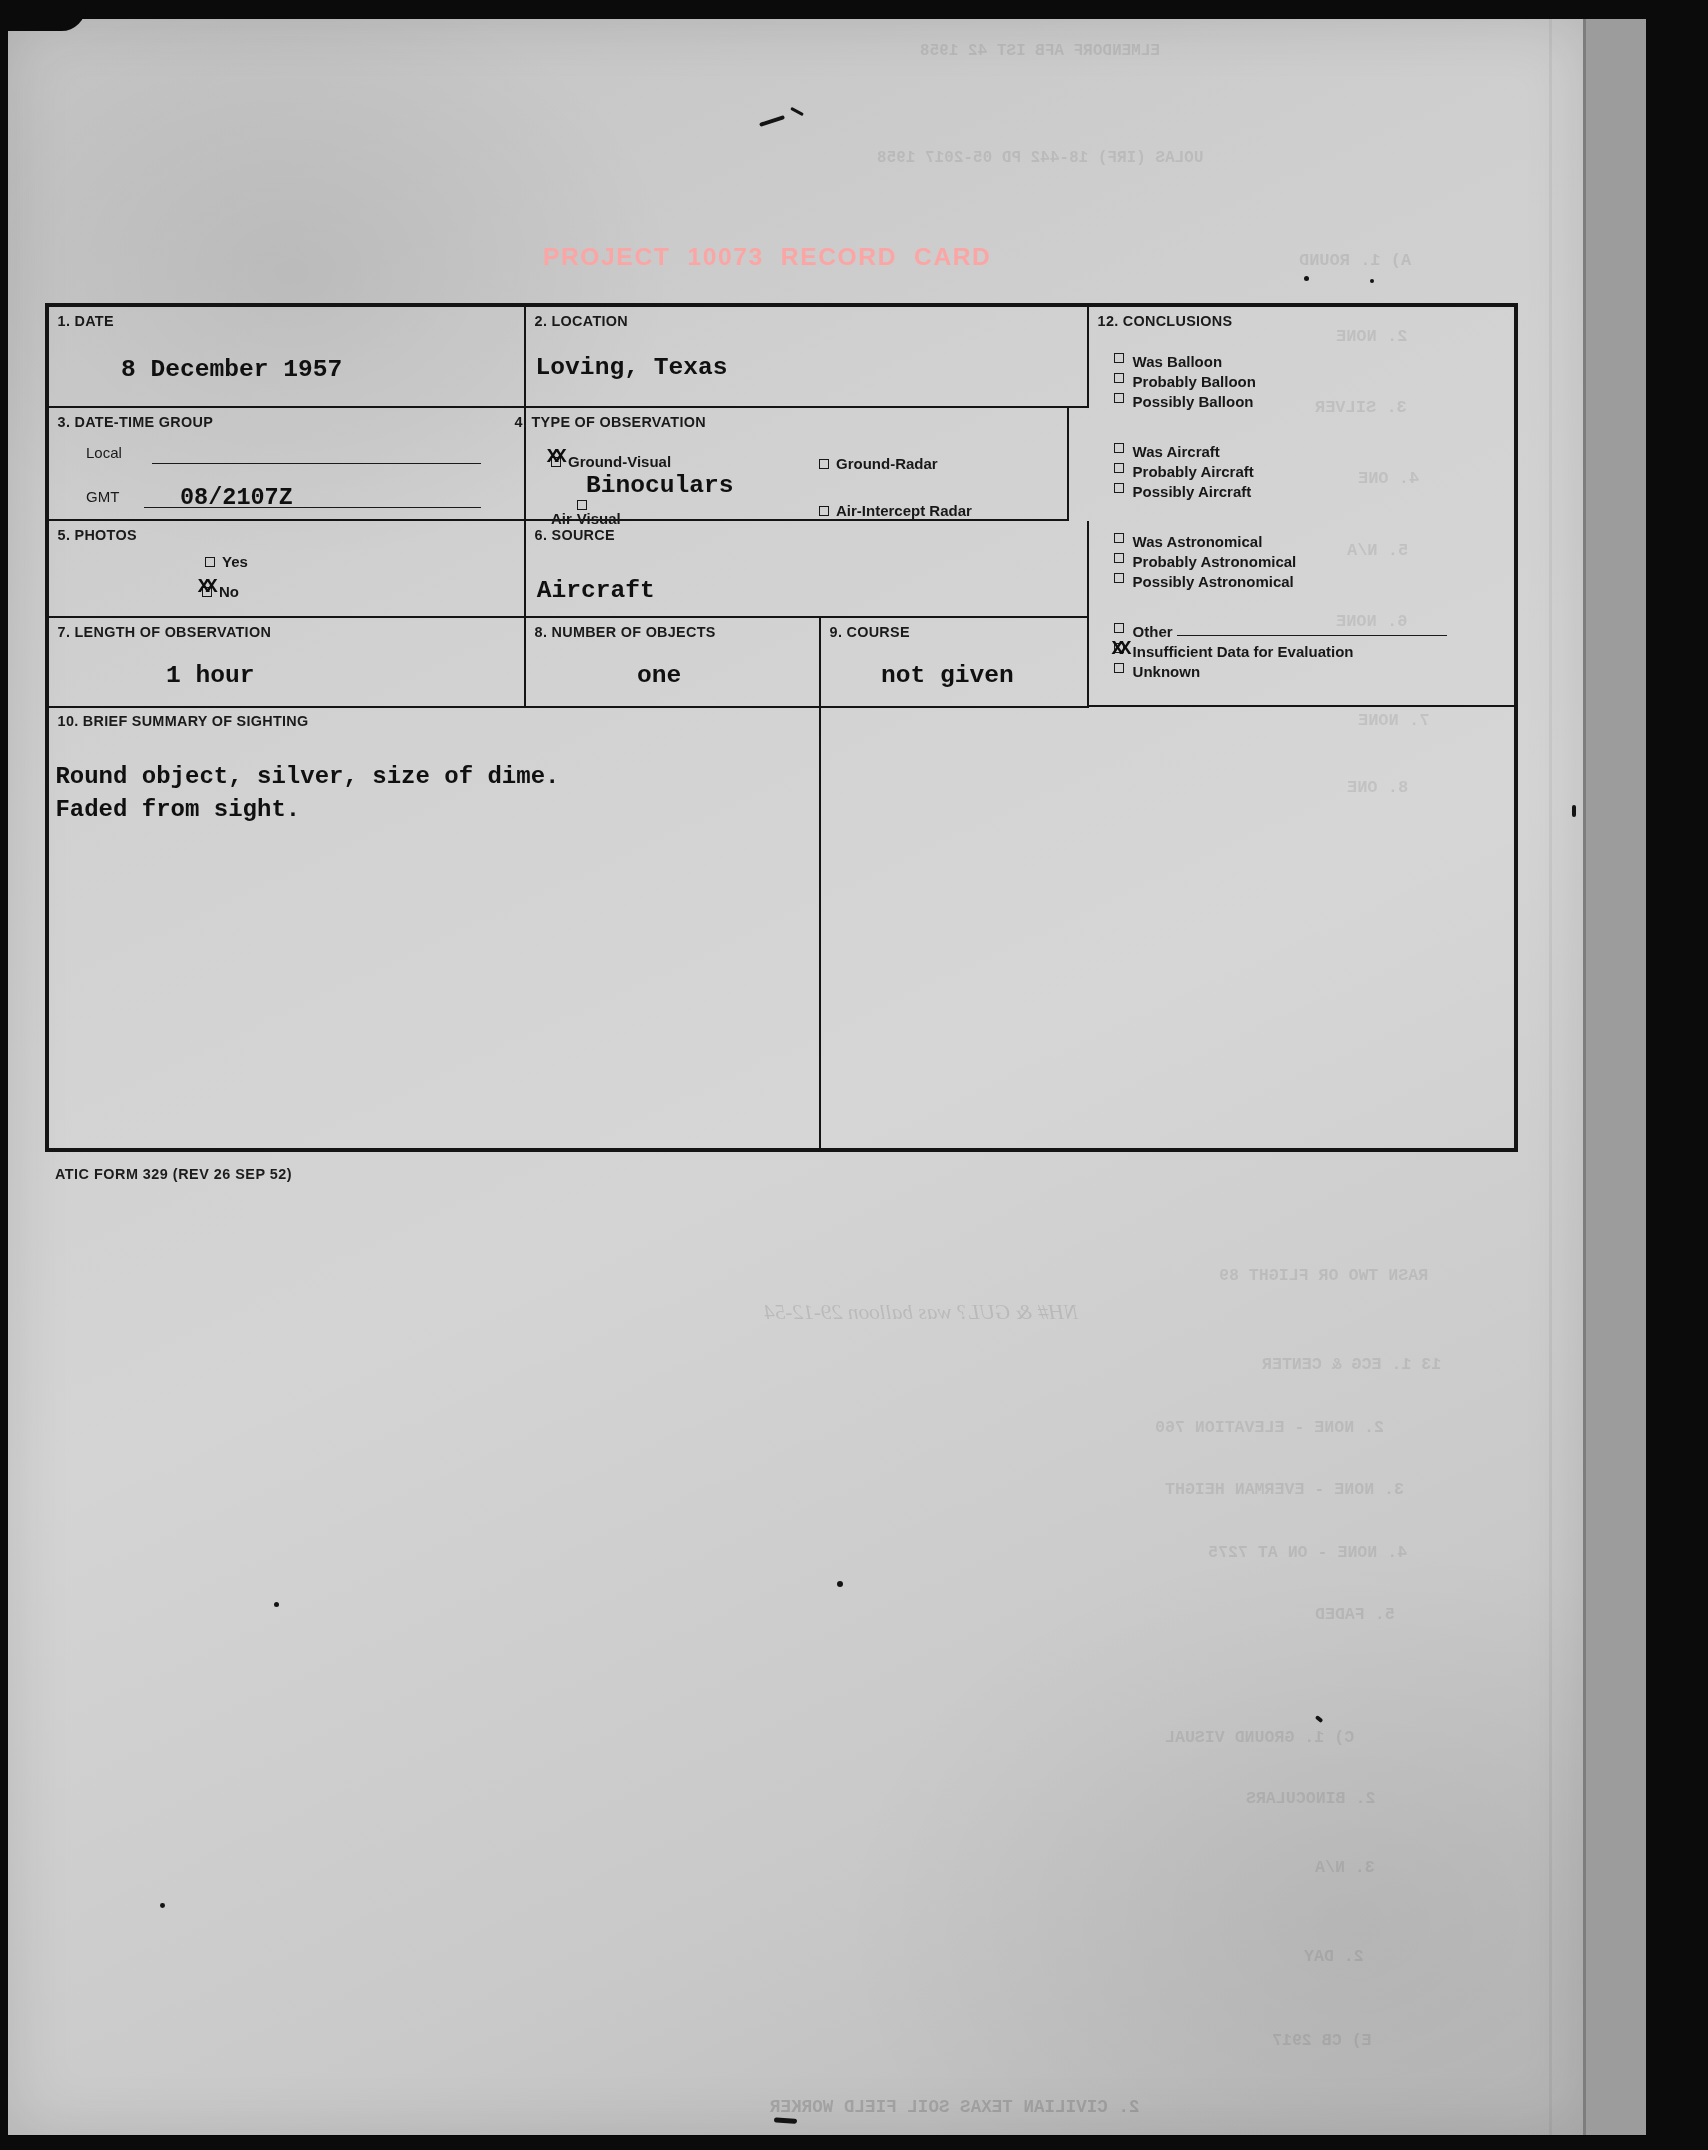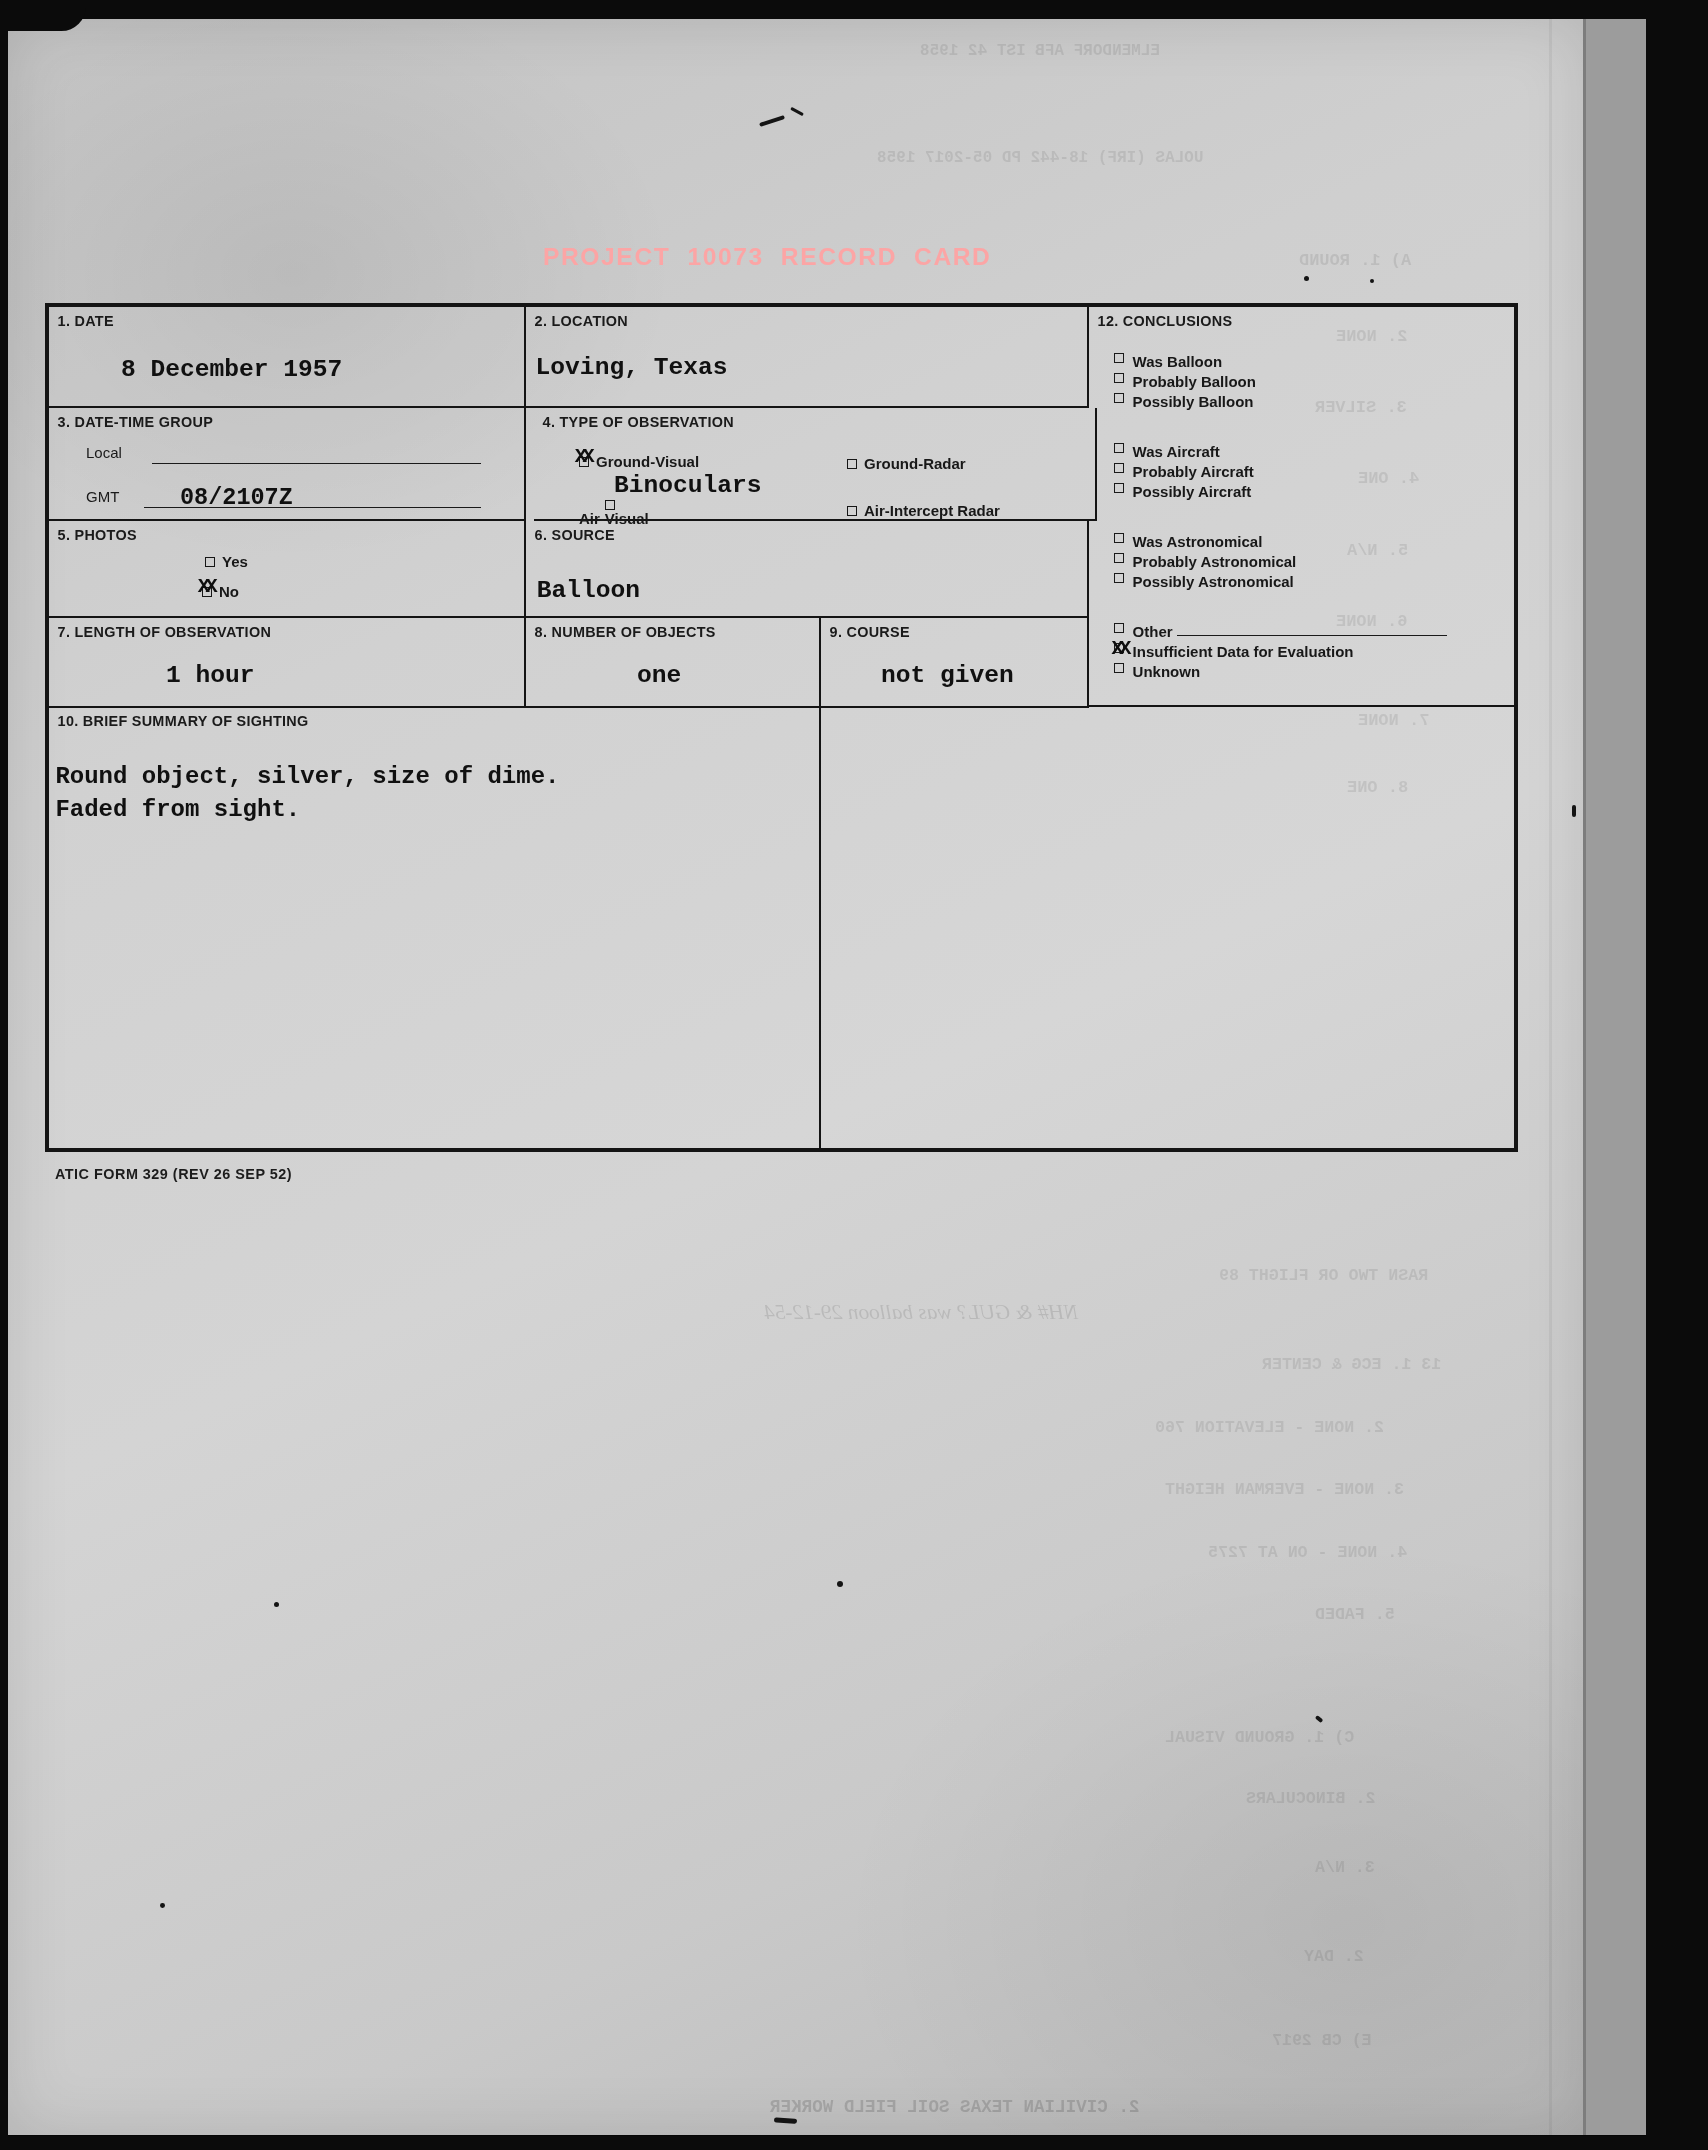--- a/index.html
+++ b/index.html
@@ -155,21 +155,21 @@
 
   <div class="cell br bb" style="left:0;top:101px;width:477px;height:113px;">
     <div class="lbl">3. DATE-TIME GROUP</div>
     <div class="flabel" style="left:37px;top:36px;">Local</div>
     <div class="uline" style="left:103px;top:55px;width:329px;"></div>
     <div class="flabel" style="left:37px;top:80px;">GMT</div>
     <div class="tv" style="left:131px;top:76px;font-size:23.5px;">08/2107Z</div>
     <div class="uline" style="left:95px;top:99px;width:337px;"></div>
   </div>
 
-  <div class="cell br bb" style="left:485px;top:101px;width:563px;height:113px;">
+  <div class="cell br bb" style="left:457px;top:101px;width:563px;height:113px;">
     <div class="lbl">4. TYPE OF OBSERVATION</div>
     <div class="opt" style="left:45px;top:45px;">
       <span class="cb"></span>
       <span class="xxmark">XX</span>
       <span class="olab">Ground-Visual</span>
     </div>
     <div class="tv" style="left:80px;top:64px;font-size:24.6px;">Binoculars</div>
     <div class="opt" style="left:45px;top:92px;flex-direction:column;">
       <span class="cb"></span>
       <span class="olab">Air-Visual</span>
@@ -192,21 +192,21 @@
     </div>
     <div class="opt" style="left:153px;top:62px;">
       <span class="cb"></span>
       <span class="xxmark">XX</span>
       <span class="olab">No</span>
     </div>
   </div>
 
   <div class="cell br bb" style="left:477px;top:214px;width:563px;height:97px;">
     <div class="lbl">6. SOURCE</div>
-    <div class="tv" style="left:10.7px;top:56px;font-size:24.6px;">Balloon</div>
+    <div class="tv" style="left:10.7px;top:56px;font-size:24.6px;">Aircraft</div>
   </div>
 
   <div class="cell br bb" style="left:0;top:311px;width:477px;height:90px;">
     <div class="lbl">7. LENGTH OF OBSERVATION</div>
     <div class="tv" style="left:117px;top:44px;font-size:24.6px;">1 hour</div>
   </div>
 
   <div class="cell br bb" style="left:477px;top:311px;width:295px;height:90px;">
     <div class="lbl">8. NUMBER OF OBJECTS</div>
     <div class="tv" style="left:111px;top:44px;font-size:24.6px;">one</div>

